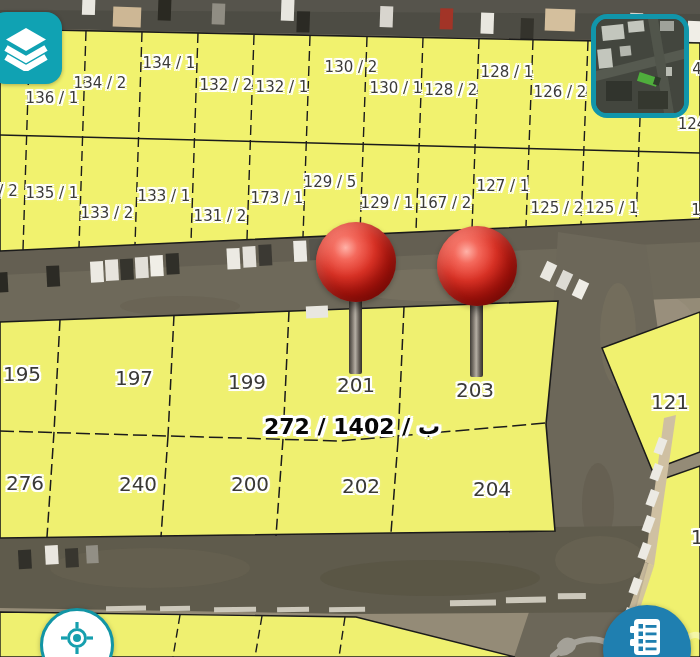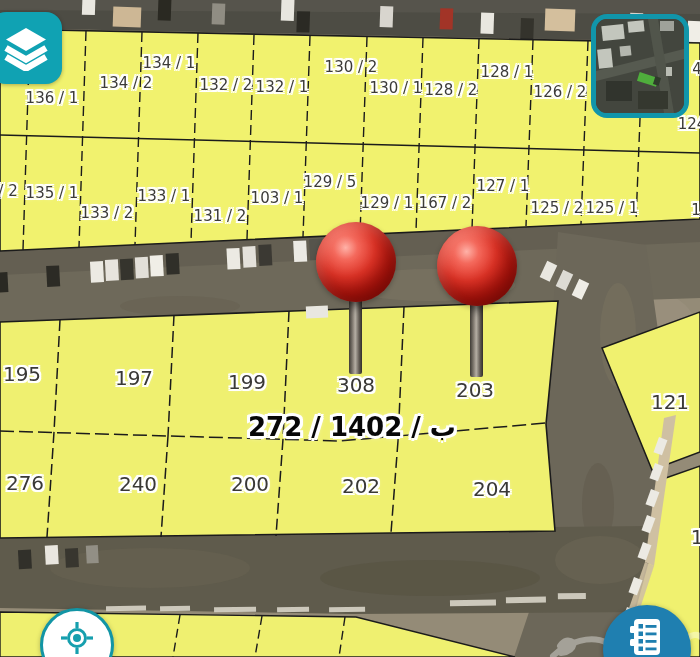--- a/index.html
+++ b/index.html
@@ -5,21 +5,21 @@
   html,body{margin:0;padding:0;background:#222;}
   .stage{position:relative;width:700px;height:657px;overflow:hidden;background:#948b77;
          font-family:"DejaVu Sans",sans-serif;}
   .stage svg.map{position:absolute;left:0;top:0;}
   
   .lbl{position:absolute;transform:translate(-50%,-50%);font-size:15px;color:#3c3b38;
        white-space:nowrap;line-height:1;z-index:5;
        text-shadow:-2px -2px 0 #fff,2px -2px 0 #fff,-2px 2px 0 #fff,2px 2px 0 #fff,
                    -2px 0 0 #fff,2px 0 0 #fff,0 -2px 0 #fff,0 2px 0 #fff,0 0 4px #fff;}
   .lbl.sz20{font-size:20px;color:#3a3936;}
-  .lbl.hl{font-size:26px;font-weight:bold;color:#070707;letter-spacing:.5px;
+  .lbl.hl{font-size:22px;font-weight:bold;color:#070707;letter-spacing:.5px;
        text-shadow:-3px -2px 0 #fff,3px -2px 0 #fff,-3px 2px 0 #fff,3px 2px 0 #fff,
                    -3px 0 0 #fff,3px 0 0 #fff,0 -3px 0 #fff,0 3px 0 #fff,0 0 6px #fff;}
   
   .pin{position:absolute;width:80px;height:80px;z-index:8;}
   .pin-stem{position:absolute;width:13px;border-radius:2px;
        background:linear-gradient(90deg,#4f4a43,#978f85 32%,#beb7ac 48%,#6b645c 78%,#3f3a34);
        box-shadow:inset 0 12px 9px rgba(0,0,0,.38);}
   .pin-ball{position:absolute;inset:0;border-radius:50%;
        background:radial-gradient(circle at 37% 32%,#ffb2a8 0%,#f4695c 16%,#e03427 40%,#c11a10 63%,#8c0f08 88%,#7a0d07 100%);
        box-shadow:inset -9px -13px 20px rgba(80,0,0,.5),inset 5px 7px 12px rgba(255,200,190,.28),0 2px 5px rgba(0,0,0,.25);}
@@ -193,50 +193,50 @@
     </g>
 
     <g stroke="#ffffff" stroke-width="6" fill="none" opacity=".38" stroke-linecap="round">
       <path d="M553,656 C568,641 592,635 607,643"></path>
       <path d="M560,646 q6,-9 14,-3 q-2,9 -13,10"></path>
       <path d="M684,641 C691,634 698,633 702,638"></path>
     </g>
   </svg>
 
   <div class="lbl" style="left:52px;top:98px">136  / 1</div>
-  <div class="lbl" style="left:126px;top:83px">134 / 2</div>
+  <div class="lbl" style="left:100px;top:83px">134 / 2</div>
   <div class="lbl" style="left:169px;top:63px">134 / 1</div>
   <div class="lbl" style="left:226px;top:85px">132 / 2</div>
   <div class="lbl" style="left:282px;top:87px">132 / 1</div>
   <div class="lbl" style="left:351px;top:67px">130 / 2</div>
   <div class="lbl" style="left:396px;top:88px">130 / 1</div>
   <div class="lbl" style="left:451px;top:90px">128 / 2</div>
   <div class="lbl" style="left:507px;top:72px">128 / 1</div>
   <div class="lbl" style="left:560px;top:92px">126 / 2</div>
   <div class="lbl" style="left:697px;top:69px">4</div>
   <div class="lbl" style="left:692px;top:124px">124</div>
 
   <div class="lbl" style="left:8px;top:191px">/ 2</div>
   <div class="lbl" style="left:52px;top:193px">135 / 1</div>
   <div class="lbl" style="left:107px;top:213px">133 / 2</div>
   <div class="lbl" style="left:164px;top:196px">133 / 1</div>
   <div class="lbl" style="left:220px;top:216px">131 / 2</div>
-  <div class="lbl" style="left:277px;top:198px">103 / 1</div>
+  <div class="lbl" style="left:277px;top:198px">173 / 1</div>
   <div class="lbl" style="left:330px;top:182px">129 / 5</div>
   <div class="lbl" style="left:387px;top:203px">129 / 1</div>
   <div class="lbl" style="left:445px;top:203px">167 / 2</div>
   <div class="lbl" style="left:503px;top:186px">127 / 1</div>
   <div class="lbl" style="left:557px;top:208px">125 / 2</div>
   <div class="lbl" style="left:612px;top:208px">125 / 1</div>
   <div class="lbl" style="left:696px;top:210px">1</div>
 
   <div class="lbl sz20" style="left:22px;top:374px">195</div>
   <div class="lbl sz20" style="left:134px;top:378px">197</div>
   <div class="lbl sz20" style="left:247px;top:382px">199</div>
-  <div class="lbl sz20" style="left:356px;top:385px">308</div>
+  <div class="lbl sz20" style="left:356px;top:385px">201</div>
   <div class="lbl sz20" style="left:475px;top:390px">203</div>
 
   <div class="lbl sz20" style="left:25px;top:483px">276</div>
   <div class="lbl sz20" style="left:138px;top:484px">240</div>
   <div class="lbl sz20" style="left:250px;top:484px">200</div>
   <div class="lbl sz20" style="left:361px;top:486px">202</div>
   <div class="lbl sz20" style="left:492px;top:489px">204</div>
 
   <div class="lbl sz20" style="left:670px;top:402px">121</div>
   <div class="lbl sz20" style="left:697px;top:537px">1</div>

